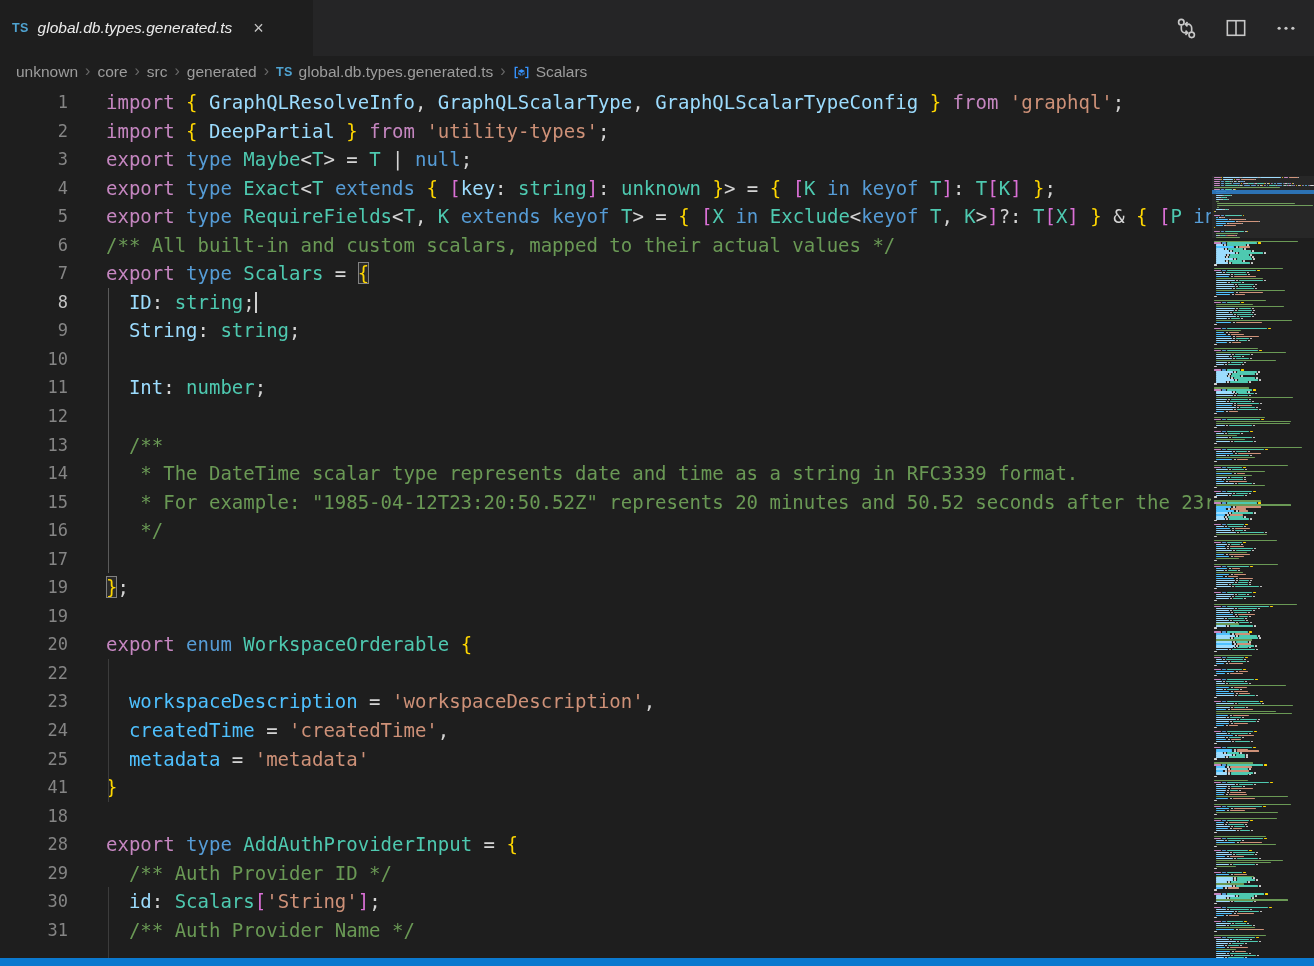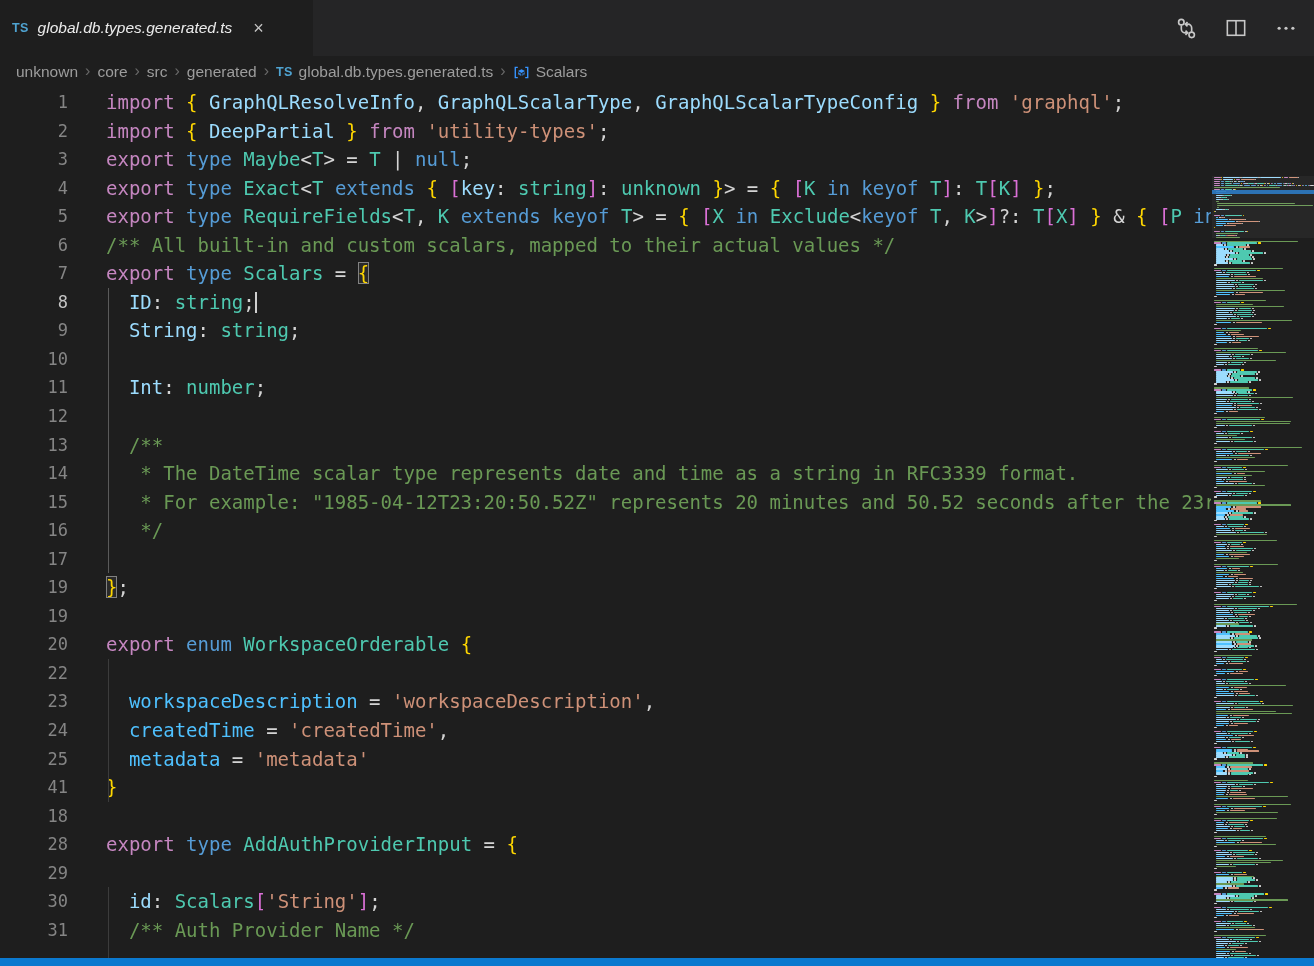--- a/index.html
+++ b/index.html
@@ -132,21 +132,21 @@
       <div class="line"><div class="ln">19</div><div class="lc"><span class="t-b1m" style="color: rgb(255, 215, 0);">}</span><span style="color: rgb(212, 212, 212);">;</span></div></div>
       <div class="line"><div class="ln">19</div><div class="lc"></div></div>
       <div class="line"><div class="ln">20</div><div class="lc"><span style="color: rgb(197, 134, 192);">export</span><span style="color: rgb(212, 212, 212);"> </span><span style="color: rgb(86, 156, 214);">enum</span><span style="color: rgb(212, 212, 212);"> </span><span style="color: rgb(78, 201, 176);">WorkspaceOrderable</span><span style="color: rgb(212, 212, 212);"> </span><span style="color: rgb(255, 215, 0);">{</span></div></div>
       <div class="line"><div class="ln">22</div></div>
       <div class="line"><div class="ln">23</div><div class="lc"><span style="color: rgb(212, 212, 212);">  </span><span style="color: rgb(79, 193, 255);">workspaceDescription</span><span style="color: rgb(212, 212, 212);"> = </span><span style="color: rgb(206, 145, 120);">'workspaceDescription'</span><span style="color: rgb(212, 212, 212);">,</span></div></div>
       <div class="line"><div class="ln">24</div><div class="lc"><span style="color: rgb(212, 212, 212);">  </span><span style="color: rgb(79, 193, 255);">createdTime</span><span style="color: rgb(212, 212, 212);"> = </span><span style="color: rgb(206, 145, 120);">'createdTime'</span><span style="color: rgb(212, 212, 212);">,</span></div></div>
       <div class="line"><div class="ln">25</div><div class="lc"><span style="color: rgb(212, 212, 212);">  </span><span style="color: rgb(79, 193, 255);">metadata</span><span style="color: rgb(212, 212, 212);"> = </span><span style="color: rgb(206, 145, 120);">'metadata'</span></div></div>
       <div class="line"><div class="ln">41</div><div class="lc"><span style="color: rgb(255, 215, 0);">}</span></div></div>
       <div class="line"><div class="ln">18</div><div class="lc"></div></div>
       <div class="line"><div class="ln">28</div><div class="lc"><span style="color: rgb(197, 134, 192);">export</span><span style="color: rgb(212, 212, 212);"> </span><span style="color: rgb(86, 156, 214);">type</span><span style="color: rgb(212, 212, 212);"> </span><span style="color: rgb(78, 201, 176);">AddAuthProviderInput</span><span style="color: rgb(212, 212, 212);"> = </span><span style="color: rgb(255, 215, 0);">{</span></div></div>
-      <div class="line"><div class="ln">29</div></div>
+      <div class="line"><div class="ln">29</div><div class="lc"><span style="color: rgb(106, 153, 85);">  /** Auth Provider ID */</span></div></div>
       <div class="line"><div class="ln">30</div><div class="lc"><span style="color: rgb(212, 212, 212);">  </span><span style="color: rgb(156, 220, 254);">id</span><span style="color: rgb(212, 212, 212);">: </span><span style="color: rgb(78, 201, 176);">Scalars</span><span style="color: rgb(218, 112, 214);">[</span><span style="color: rgb(206, 145, 120);">'String'</span><span style="color: rgb(218, 112, 214);">]</span><span style="color: rgb(212, 212, 212);">;</span></div></div>
       <div class="line"><div class="ln">31</div><div class="lc"><span style="color: rgb(106, 153, 85);">  /** Auth Provider Name */</span></div></div>
     </div>
   <div class="minimap">
     <div id="mm-rows">
         <div class="mrow">
           <span style="margin-left: 2px; width: 6.65px; background: rgb(197, 134, 192);"></span>
           <span style="margin-left: 0px; width: 1px; background: rgb(255, 215, 0);"></span>
           <span style="margin-left: 0.95px; width: 17.1px; background: rgb(156, 220, 254);"></span>
           <span style="margin-left: 0px; width: 1.9px; background: rgb(212, 212, 212);"></span>

